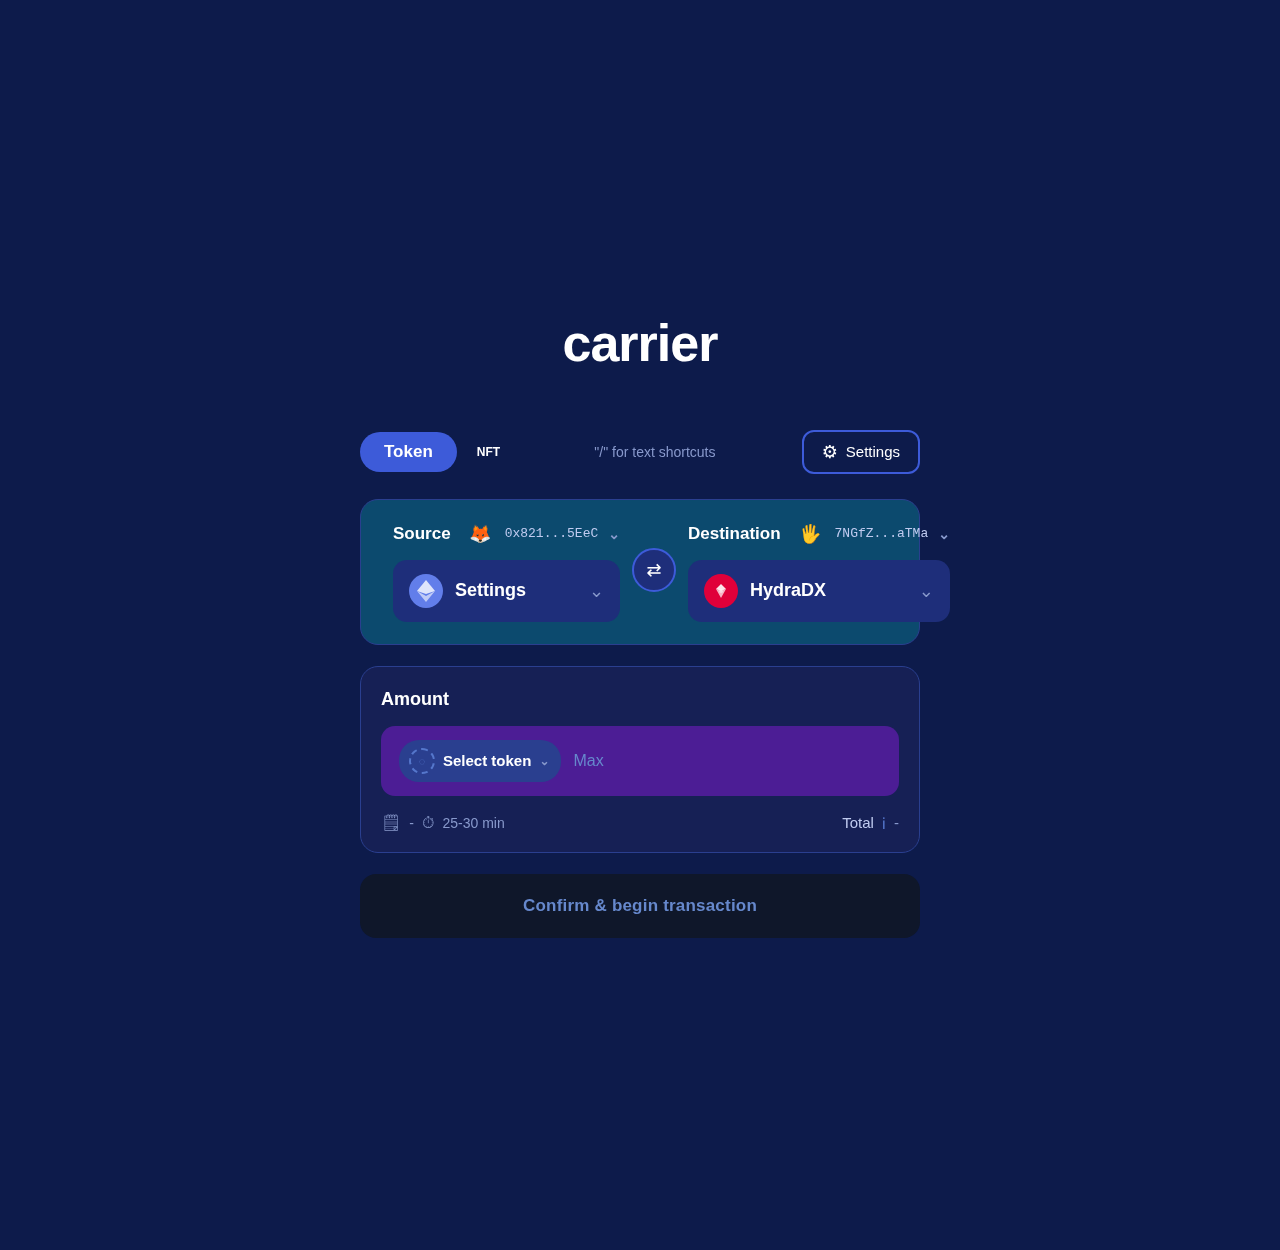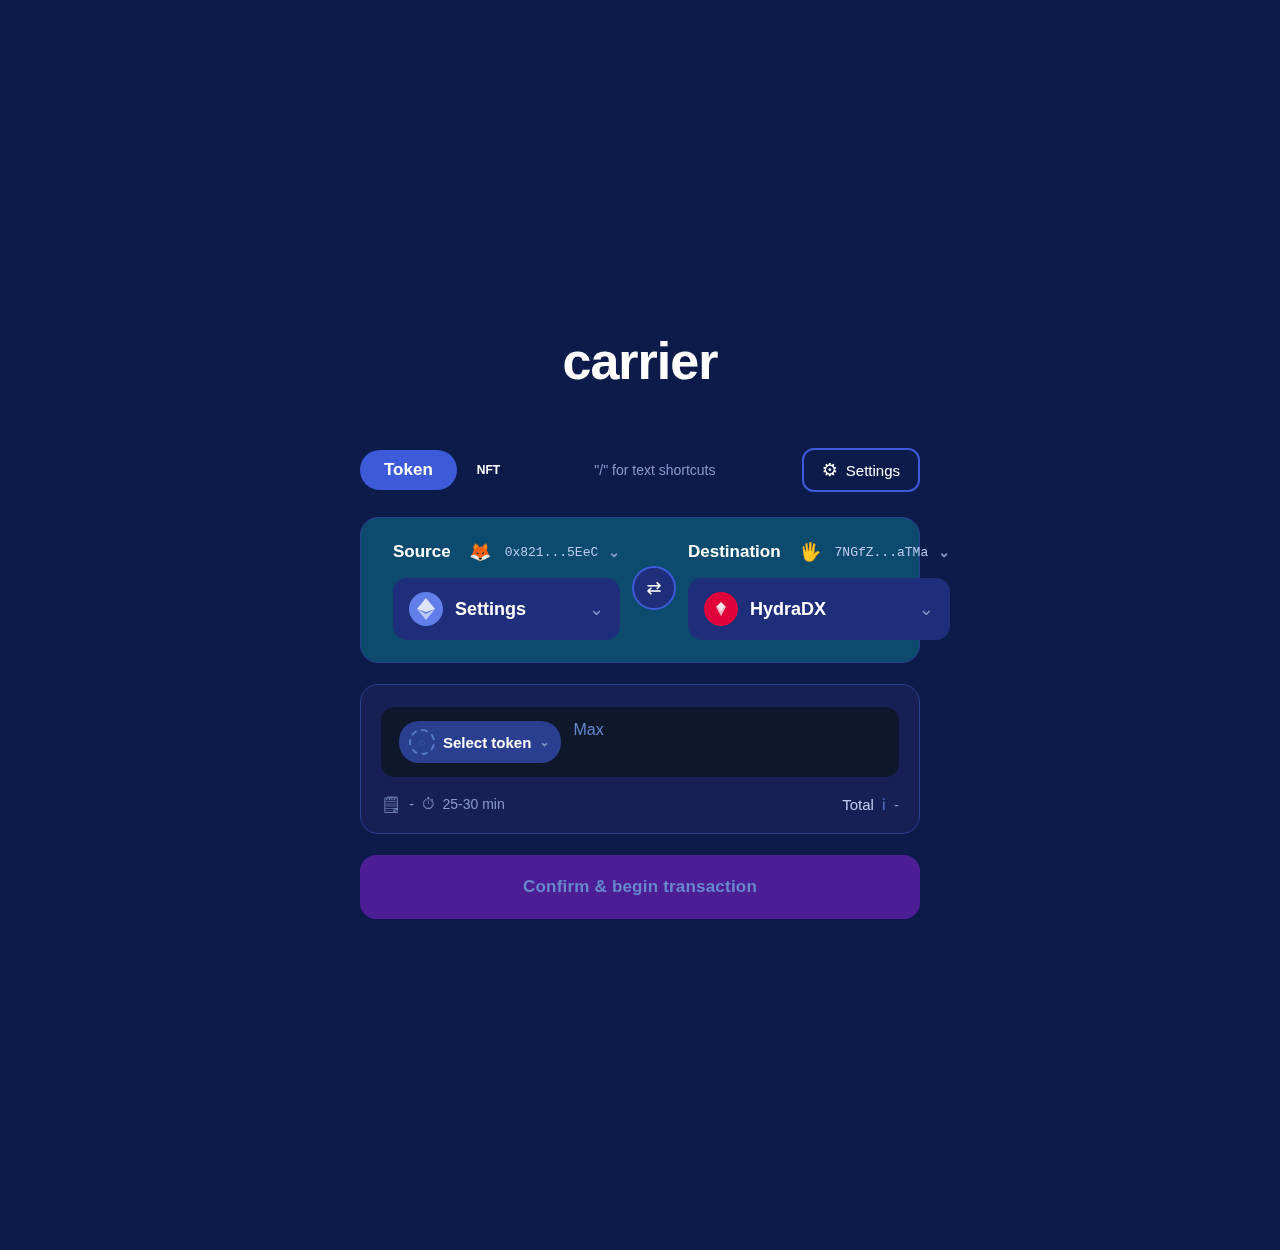--- a/index.html
+++ b/index.html
@@ -227,25 +227,25 @@
       gap: 16px;
     }
 
     .amount-label {
       color: #ffffff;
       font-size: 18px;
       font-weight: 700;
     }
 
     .amount-input-row {
-      background: #0f172a;
+      background: #4c1d95;
       border-radius: 14px;
       padding: 14px 18px;
       display: flex;
-      align-items: flex-start;
+      align-items: center;
       gap: 12px;
     }
 
     .token-select-btn {
       display: flex;
       align-items: center;
       gap: 8px;
       background: #2a3f8f;
       border: none;
       border-radius: 20px;
@@ -314,21 +314,21 @@
     }
 
     .total-value {
       color: #8899cc;
       font-size: 15px;
     }
 
     
     .confirm-btn {
       width: 100%;
-      background: #4c1d95;
+      background: #0f172a;
       border: none;
       border-radius: 16px;
       color: #6688cc;
       font-size: 17px;
       font-weight: 600;
       padding: 22px;
       cursor: pointer;
       letter-spacing: 0.2px;
     }
   </style>
@@ -395,20 +395,21 @@
           </svg>
         </div>
         <span class="chain-name">HydraDX</span>
         <span class="chevron-down">⌄</span>
       </div>
     </div>
 
   </div>
 
   <div class="amount-panel">
+    <div class="amount-label">Amount</div>
 
     <div class="amount-input-row">
       <button class="token-select-btn">
         <div class="token-select-icon">◌</div>
         <span>Select token</span>
         <span style="color:#8899cc; font-size:12px;">⌄</span>
       </button>
       <button class="max-btn">Max</button>
     </div>
 

